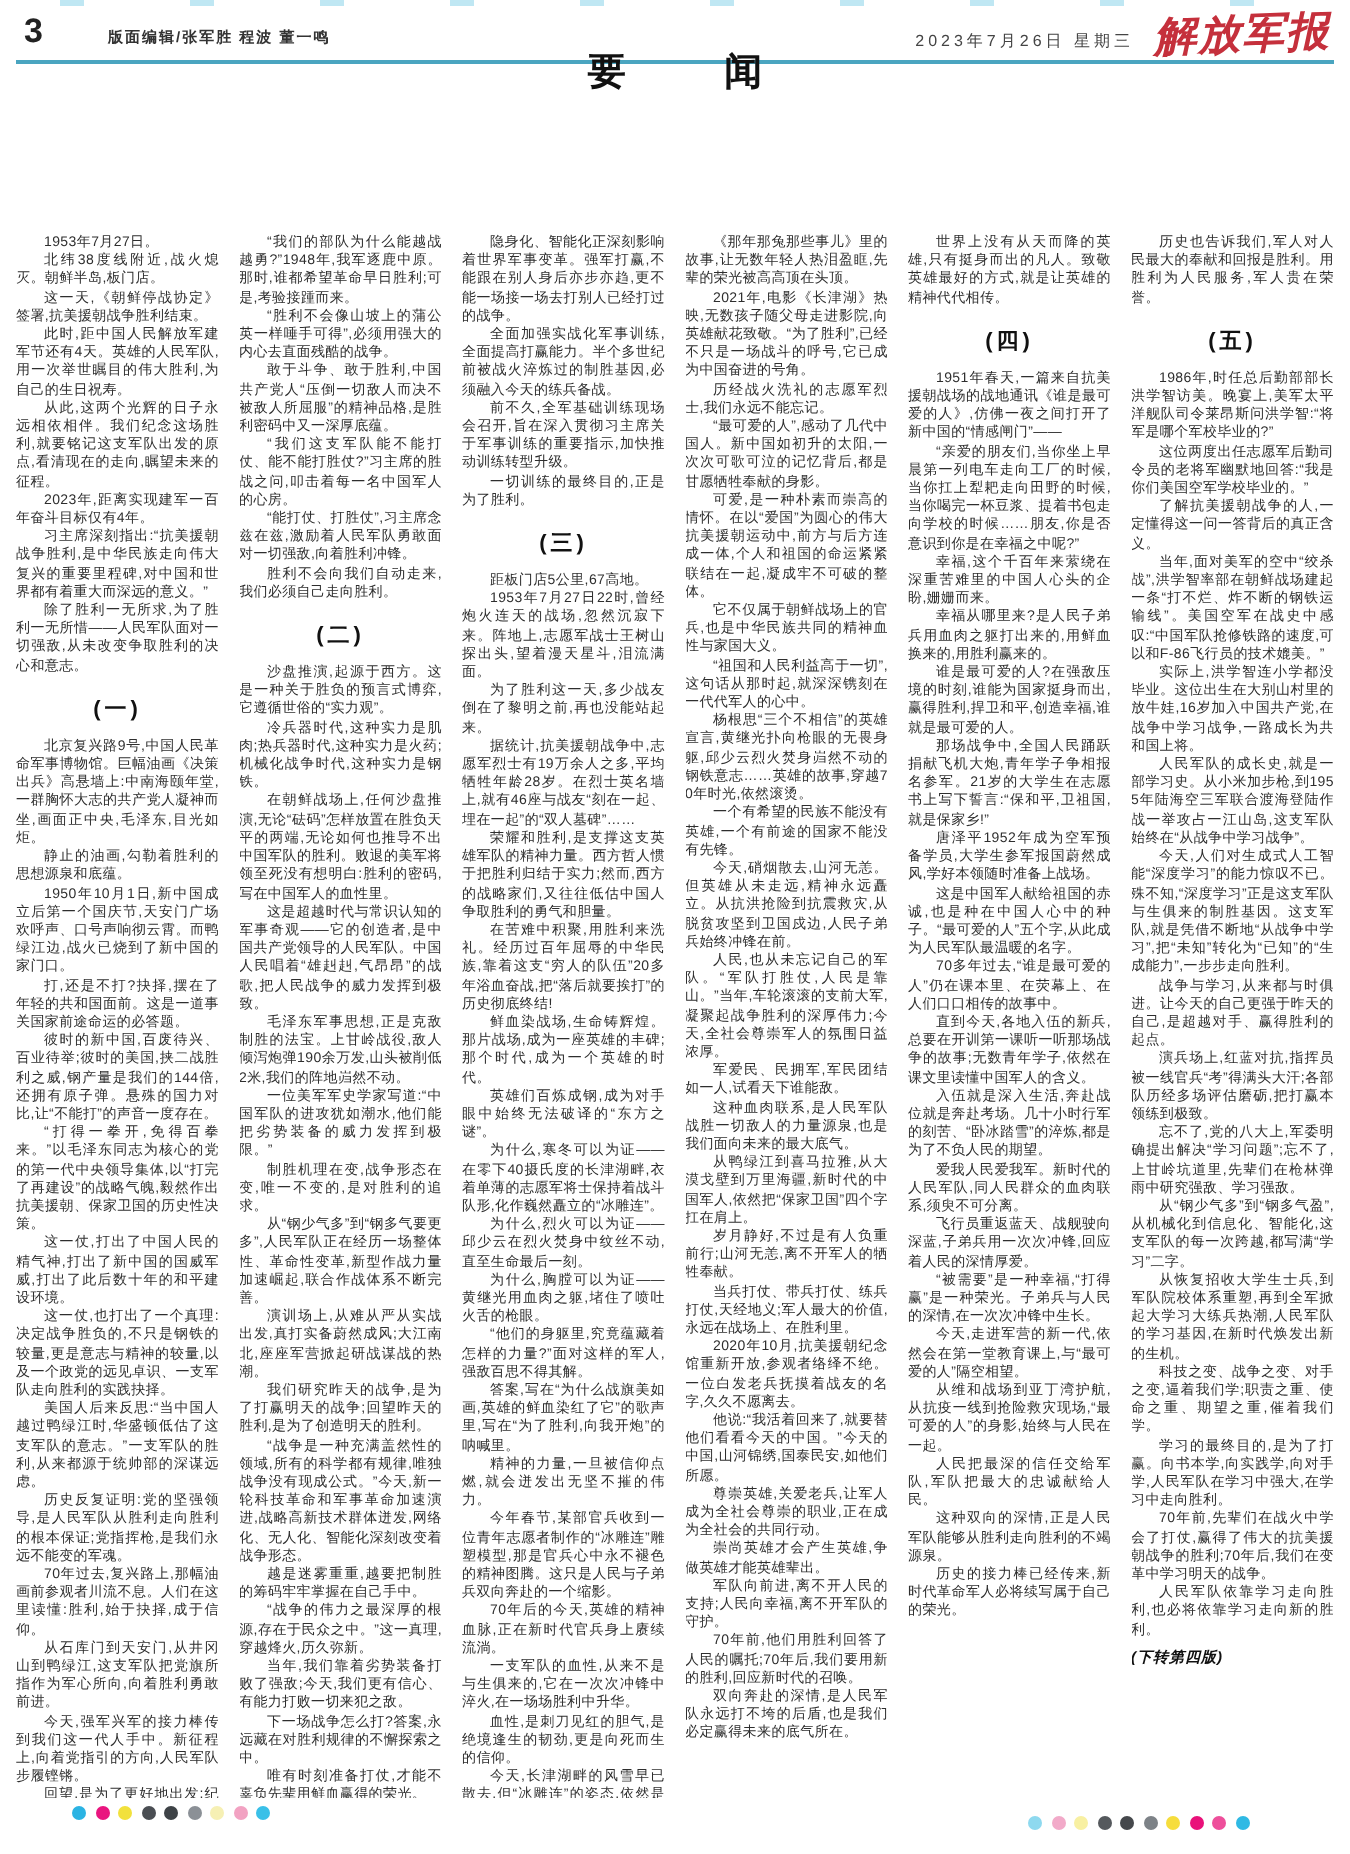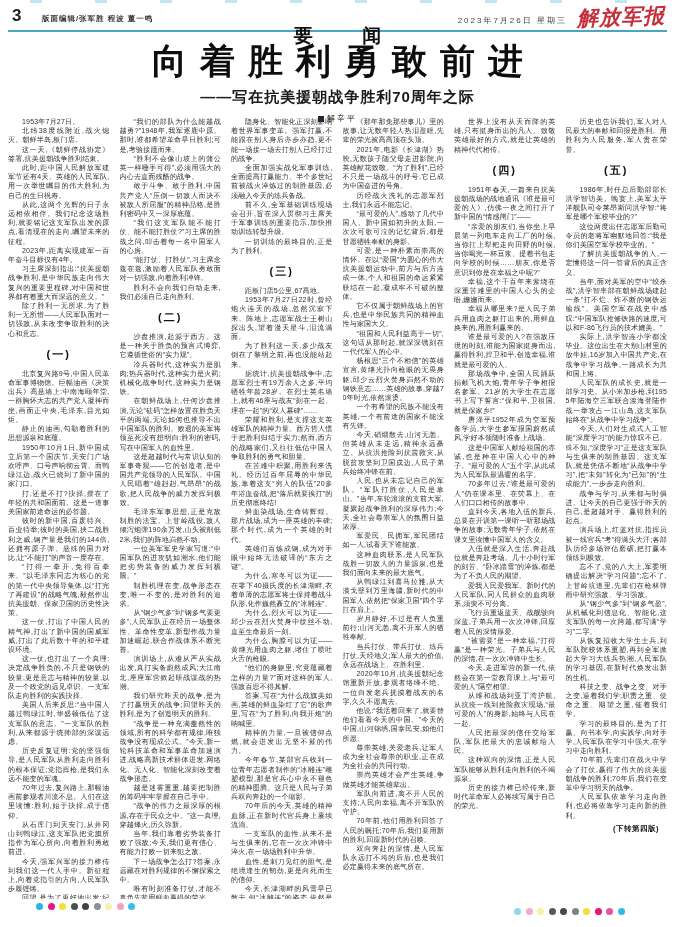--- a/index.html
+++ b/index.html
@@ -9,21 +9,21 @@
     font-family:"Liberation Sans",sans-serif;color:#2b2b2b;
   }
   
   .tick{position:absolute;top:0;height:3px;width:12px;background:#bfe7f3;}
   
   #header{
     position:absolute;left:8px;right:8px;top:6px;height:24px;
     border-bottom:2.5px solid #4aa5c0;
   }
   #page-number{position:absolute;left:4px;top:0;font-size:17px;font-weight:bold;color:#222;}
-  #editors{position:absolute;left:34px;top:8px;font-size:7.5px;color:#333;letter-spacing:1px;font-weight:bold;}
+  #editors{position:absolute;left:46px;top:8px;font-size:7.5px;color:#333;letter-spacing:1px;font-weight:bold;}
   #section-title{
     position:absolute;left:0;right:0;top:17px;text-align:center;
     font-size:19px;font-weight:900;letter-spacing:22px;text-indent:22px;color:#111;
   }
   #date{position:absolute;right:100px;top:9px;font-size:8px;letter-spacing:2px;color:#444;}
   #masthead{
     position:absolute;right:2px;top:-3px;font-size:21px;font-weight:bold;
     color:#c5303c;font-style:italic;font-family:"DejaVu Serif",serif;
     transform:rotate(-2deg);letter-spacing:1px;
   }
@@ -44,22 +44,22 @@
   .col{flex:1 1 0;overflow:hidden;}
   .para{
     margin:0;font-size:7px;line-height:9.2px;text-align:justify;
     text-indent:2em;word-break:break-all;color:#2e2e2e;letter-spacing:.2px;
   }
   .sec{
     font-size:11px;font-weight:bold;text-align:center;
     letter-spacing:2px;margin:9px 0 7px;color:#111;
   }
   .cont{
-    margin-top:4px;font-size:7.5px;font-weight:bold;text-align:right;
-    padding-right:8px;color:#111;letter-spacing:.5px;
+    margin-top:4px;font-size:7.5px;font-weight:bold;text-align:left;
+    padding-right:8px;color:#111;letter-spacing:.5px;font-style:italic;
   }
   
   .dots{position:absolute;display:flex;gap:4.5px;}
   #dots-left{left:36px;top:903px;}
   #dots-right{left:514px;top:908px;}
   .dot{width:7px;height:7px;border-radius:50%;display:inline-block;}
 </style>
 </head>
 <body>
 
@@ -77,27 +77,20 @@
   <span class="tick" style="left:615px"></span>
 
   <div id="header">
     <div id="page-number">3</div>
     <div id="editors">版面编辑/张军胜 程波 董一鸣</div>
     <div id="section-title">要 闻</div>
     <div id="date">2023年7月26日 星期三</div>
     <div id="masthead">解放军报</div>
   </div>
 
-  <div id="headline">
-    <div id="main-title">向着胜利勇敢前进</div>
-    <div id="sub-title">——写在抗美援朝战争胜利70周年之际</div>
-    <div id="byline">
-      <span class="sq"></span><span>解辛平</span>
-    </div>
-  </div>
 
   <div id="body">
     <div class="col">
         <p class="para">1953年7月27日。</p>
         <p class="para">北纬38度线附近,战火熄灭。朝鲜半岛,板门店。</p>
         <p class="para">这一天,《朝鲜停战协定》签署,抗美援朝战争胜利结束。</p>
         <p class="para">此时,距中国人民解放军建军节还有4天。英雄的人民军队,用一次举世瞩目的伟大胜利,为自己的生日祝寿。</p>
         <p class="para">从此,这两个光辉的日子永远相依相伴。我们纪念这场胜利,就要铭记这支军队出发的原点,看清现在的走向,瞩望未来的征程。</p>
         <p class="para">2023年,距离实现建军一百年奋斗目标仅有4年。</p>
         <p class="para">习主席深刻指出:“抗美援朝战争胜利,是中华民族走向伟大复兴的重要里程碑,对中国和世界都有着重大而深远的意义。”</p>

